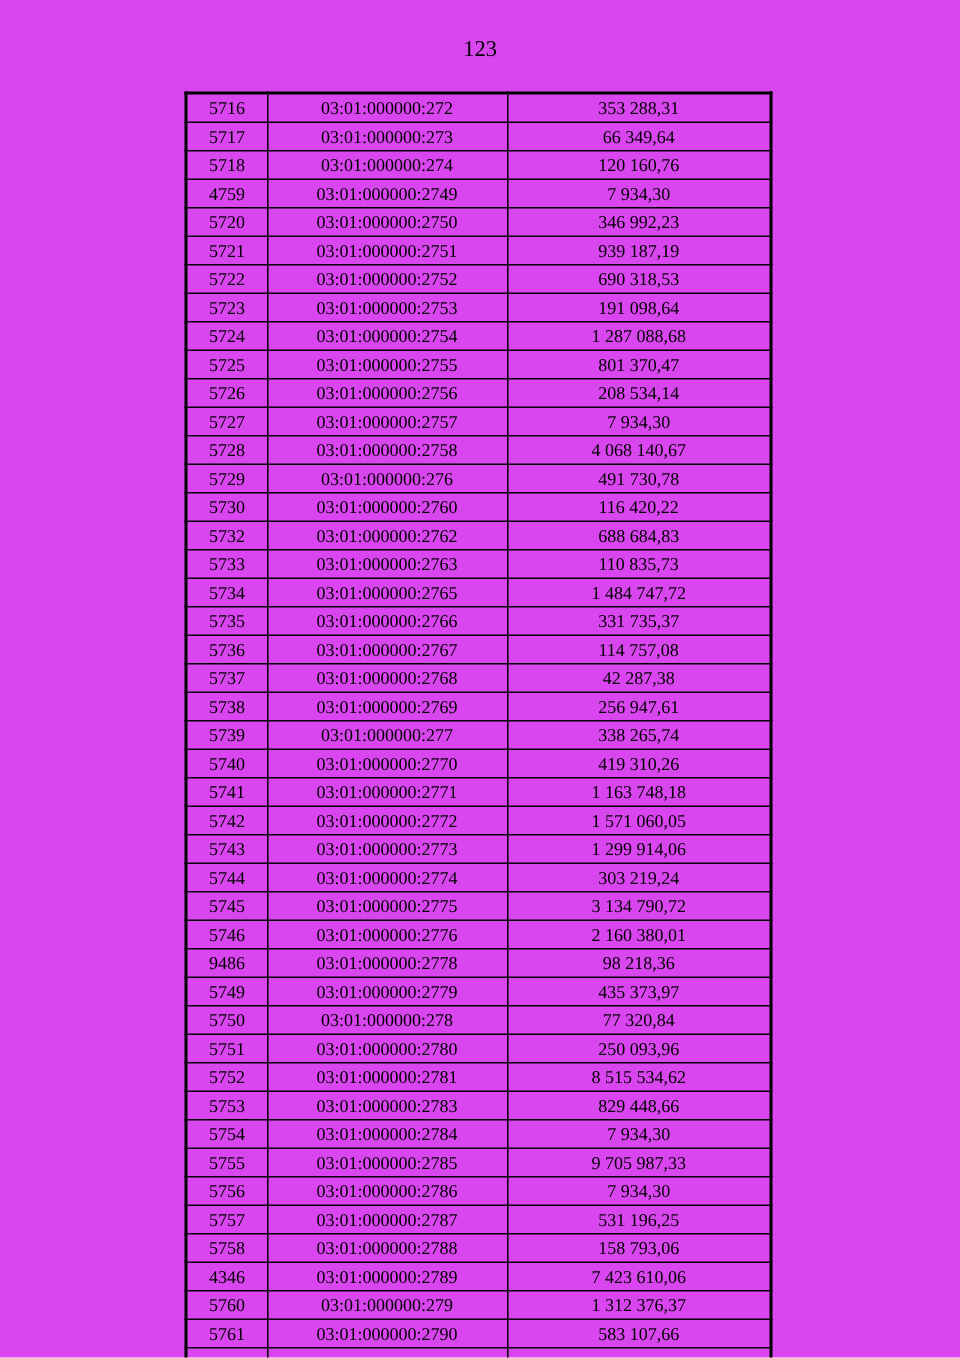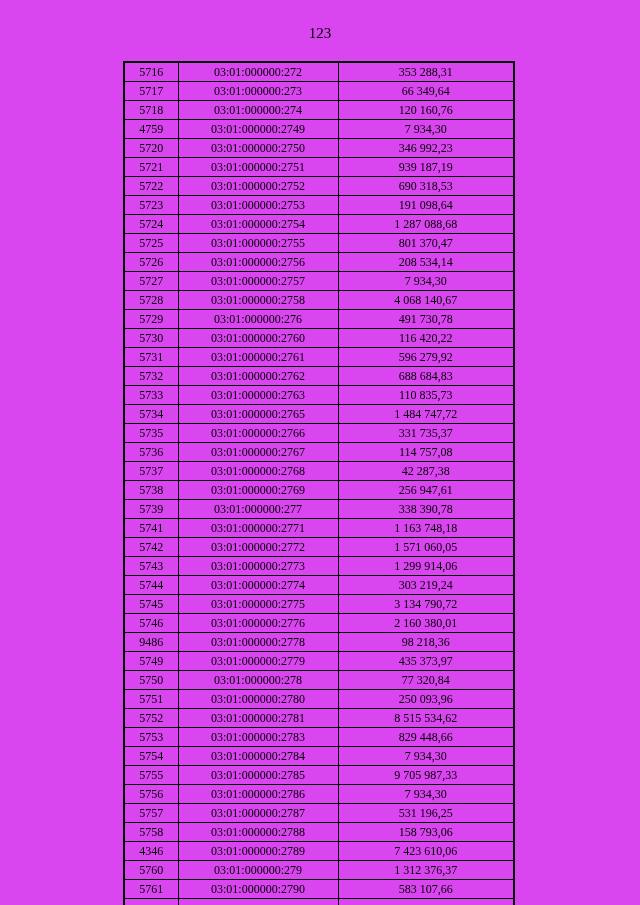--- a/index.html
+++ b/index.html
@@ -140,25 +140,20 @@
           <td>5729</td>
           <td>03:01:000000:276</td>
           <td>491 730,78</td>
         </tr>
         <tr>
           <td>5730</td>
           <td>03:01:000000:2760</td>
           <td>116 420,22</td>
         </tr>
         <tr>
-          <td>5731</td>
-          <td>03:01:000000:2761</td>
-          <td>596 279,92</td>
-        </tr>
-        <tr>
           <td>5732</td>
           <td>03:01:000000:2762</td>
           <td>688 684,83</td>
         </tr>
         <tr>
           <td>5733</td>
           <td>03:01:000000:2763</td>
           <td>110 835,73</td>
         </tr>
         <tr>
@@ -182,21 +177,26 @@
           <td>42 287,38</td>
         </tr>
         <tr>
           <td>5738</td>
           <td>03:01:000000:2769</td>
           <td>256 947,61</td>
         </tr>
         <tr>
           <td>5739</td>
           <td>03:01:000000:277</td>
-          <td>338 390,78</td>
+          <td>338 265,74</td>
+        </tr>
+        <tr>
+          <td>5740</td>
+          <td>03:01:000000:2770</td>
+          <td>419 310,26</td>
         </tr>
         <tr>
           <td>5741</td>
           <td>03:01:000000:2771</td>
           <td>1 163 748,18</td>
         </tr>
         <tr>
           <td>5742</td>
           <td>03:01:000000:2772</td>
           <td>1 571 060,05</td>

